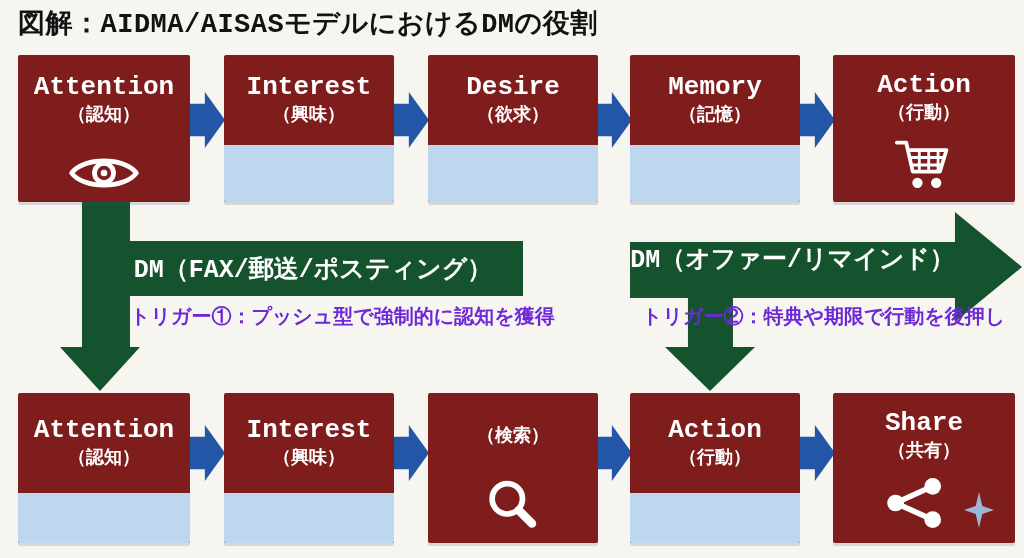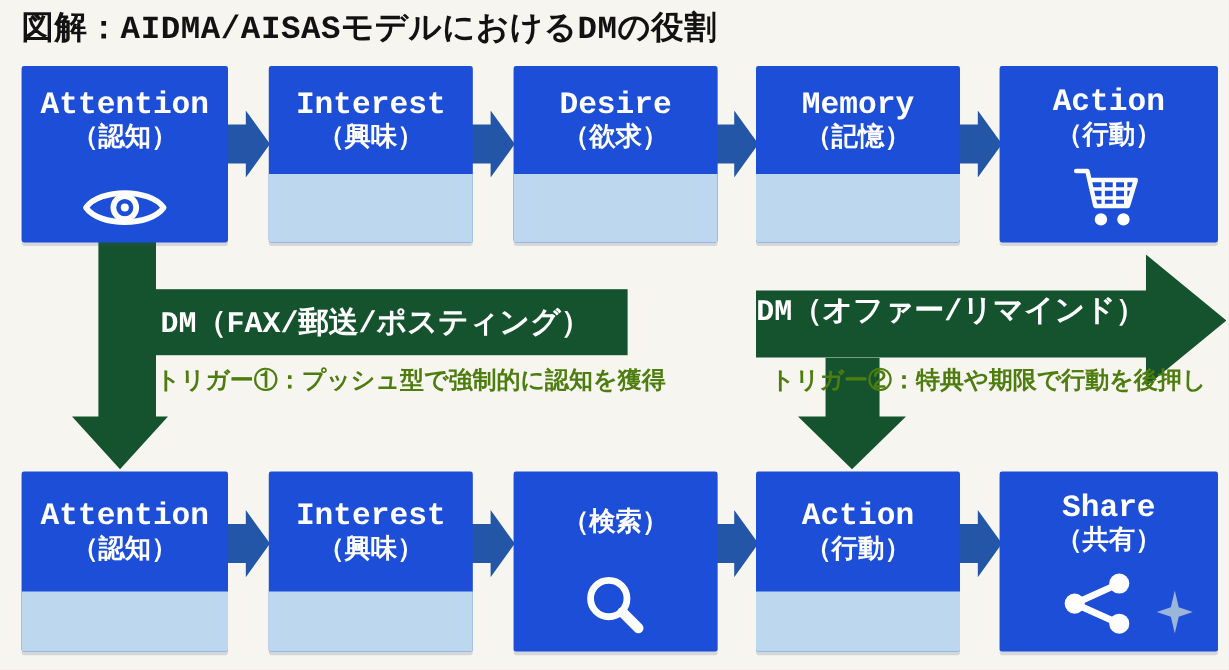--- a/index.html
+++ b/index.html
@@ -15,32 +15,32 @@
     font-family:Liberation Mono, monospace;
   }
   .title{
     position:absolute;left:18px;top:5px;
     font-size:27px;font-weight:900;color:#121212;
     letter-spacing:0.5px;white-space:nowrap;
   }
   
   .box{
     position:absolute;
-    background:#1d4ed8;
+    background:#7f1d1d;
     border-radius:2px;
     color:#fff;
     z-index:2;
     box-shadow:0 3px 0 rgba(60,90,130,0.18);
   }
   .box .text{
     display:flex;flex-direction:column;align-items:center;justify-content:center;
     text-align:center;
   }
   .box .en{font-size:26px;font-weight:700;line-height:30px;}
-  .box .jp{font-size:22px;font-weight:700;line-height:27px;}
+  .box .jp{font-size:18px;font-weight:700;line-height:27px;}
   .box .light{
     position:absolute;left:0;right:0;bottom:0;
     background:#bdd7ee;
     border-radius:0 0 2px 2px;
   }
   .icon-abs{position:absolute;left:50%;transform:translateX(-50%);}
   .sparkle{
     position:absolute;
     width:30px;height:36px;
     background:#9cb6d9;
@@ -74,21 +74,21 @@
   }
   .banner-right .inner{
     position:absolute;left:0;top:30px;width:325px;height:56px;
     display:flex;justify-content:center;
   }
   .banner-text{
     color:#fff;font-size:25px;font-weight:800;white-space:nowrap;
   }
   .trigger{
     position:absolute;top:303px;z-index:3;
-    font-size:20px;font-weight:800;color:#4d7c0f;white-space:nowrap;
+    font-size:20px;font-weight:800;color:#6d28d9;white-space:nowrap;
   }
 </style>
 </head>
 <body>
 
 <div class="canvas">
 
   <div class="title">図解：AIDMA/AISASモデルにおけるDMの役割</div>
 
   <div>

